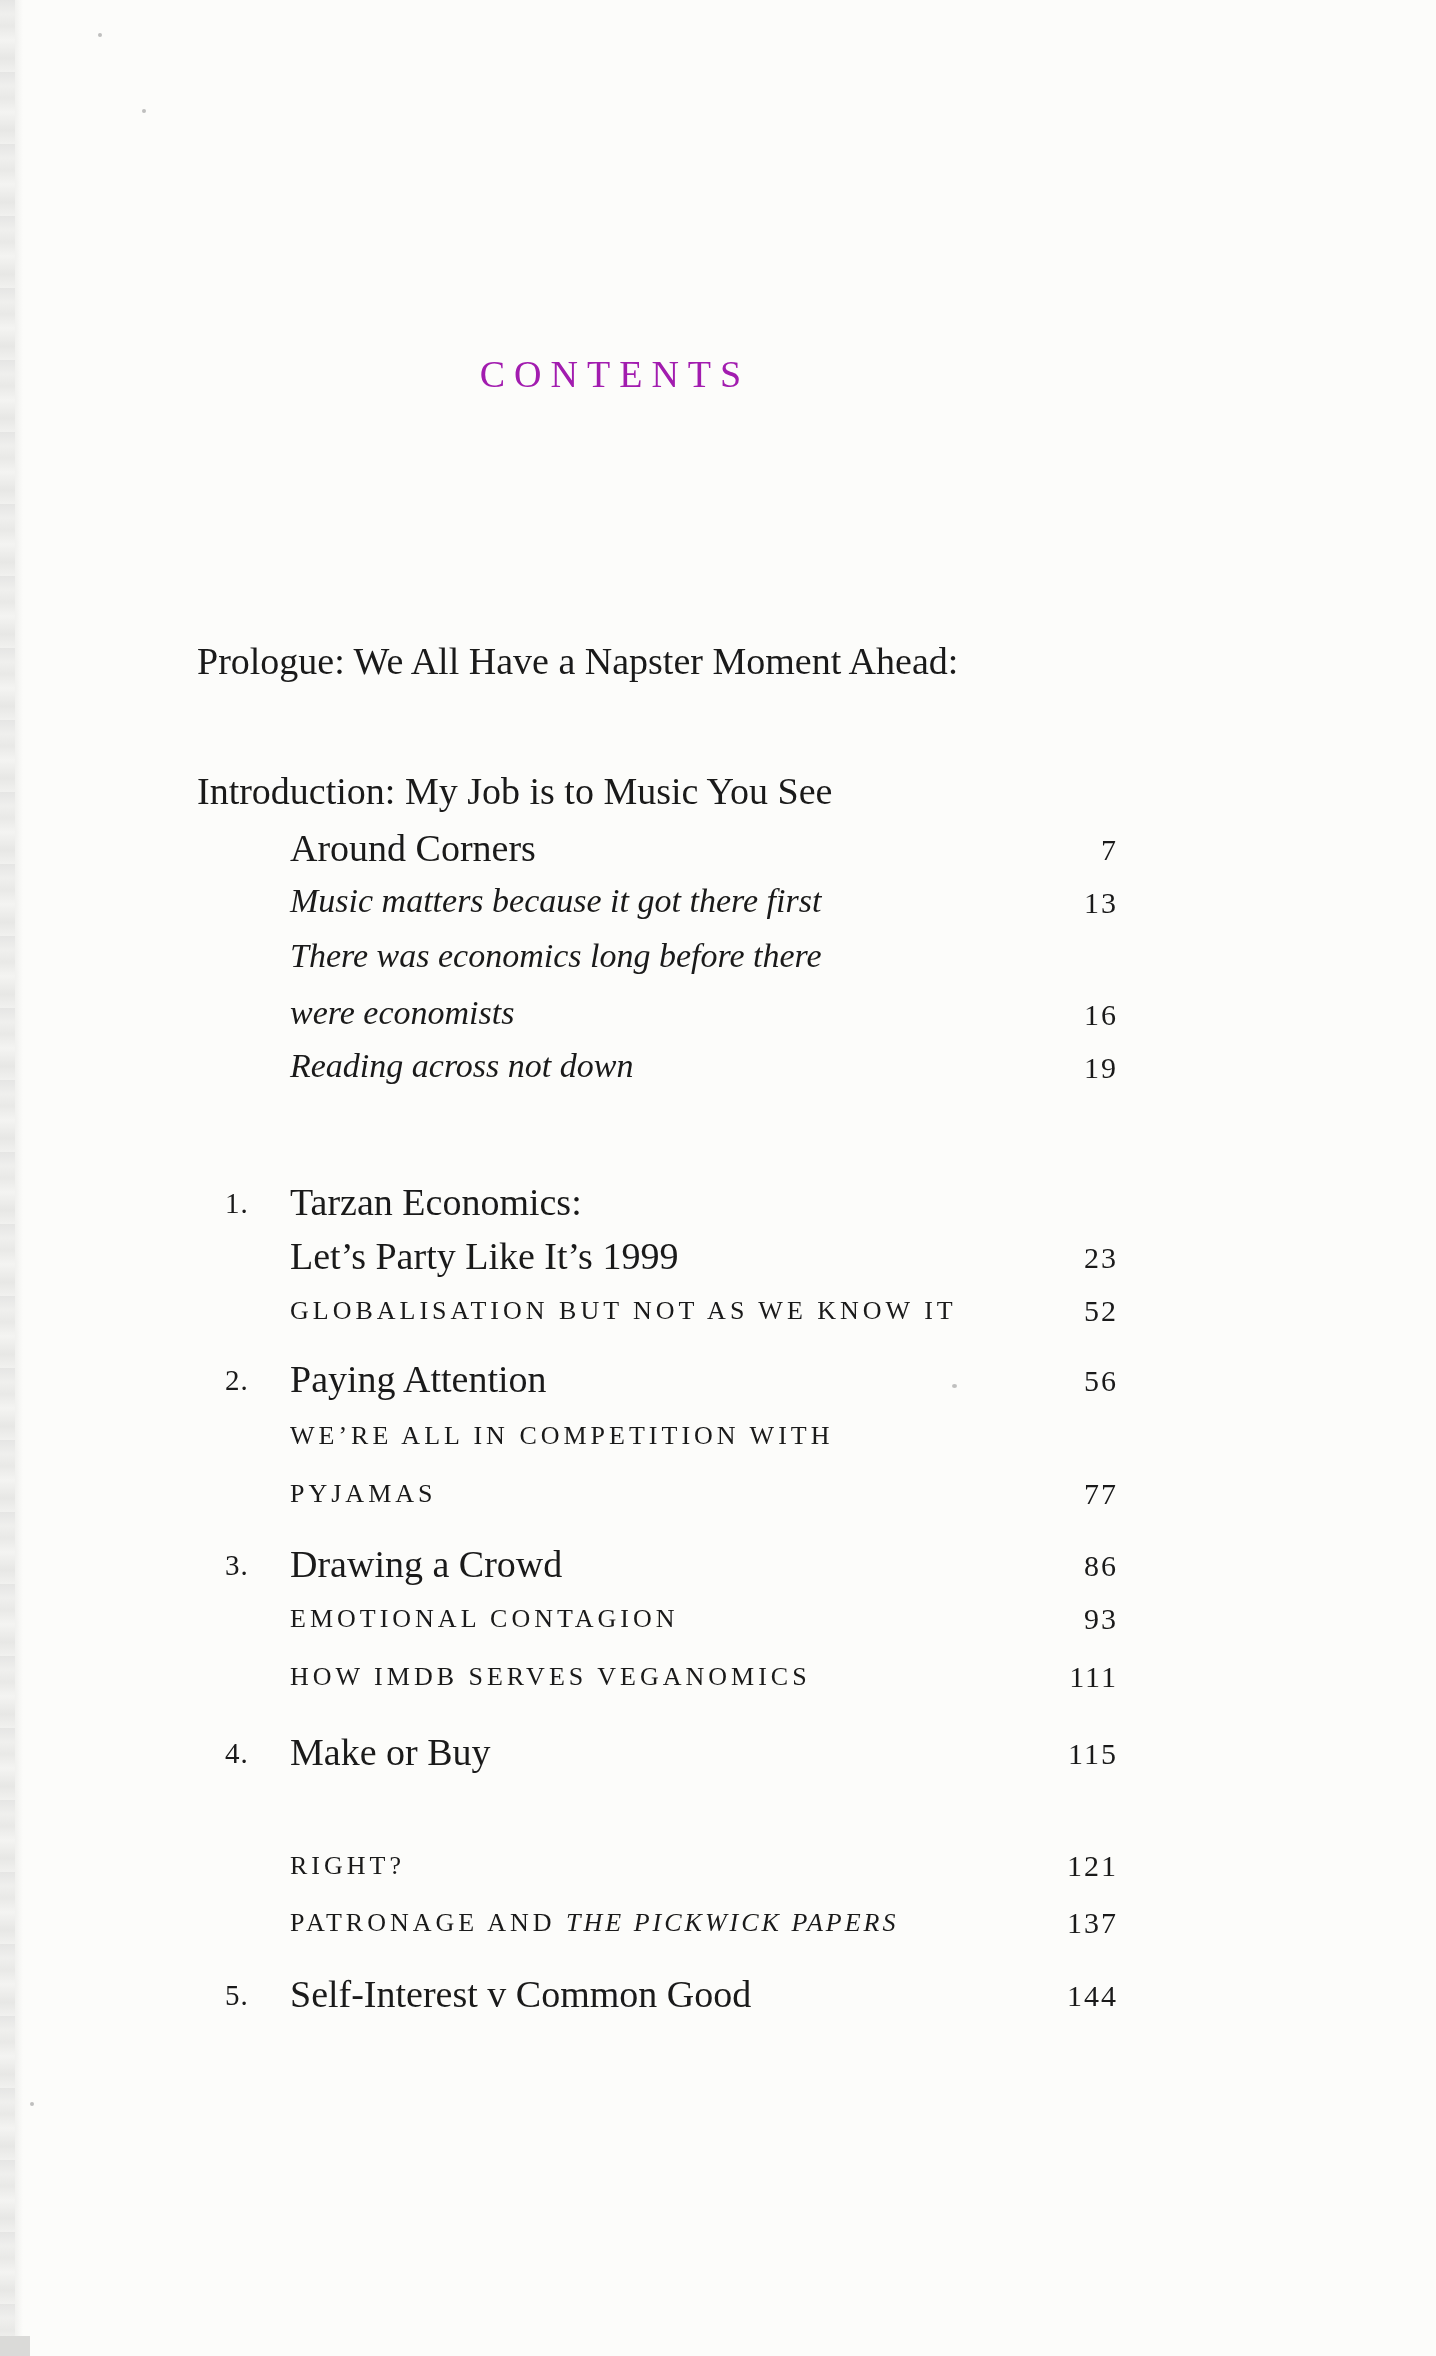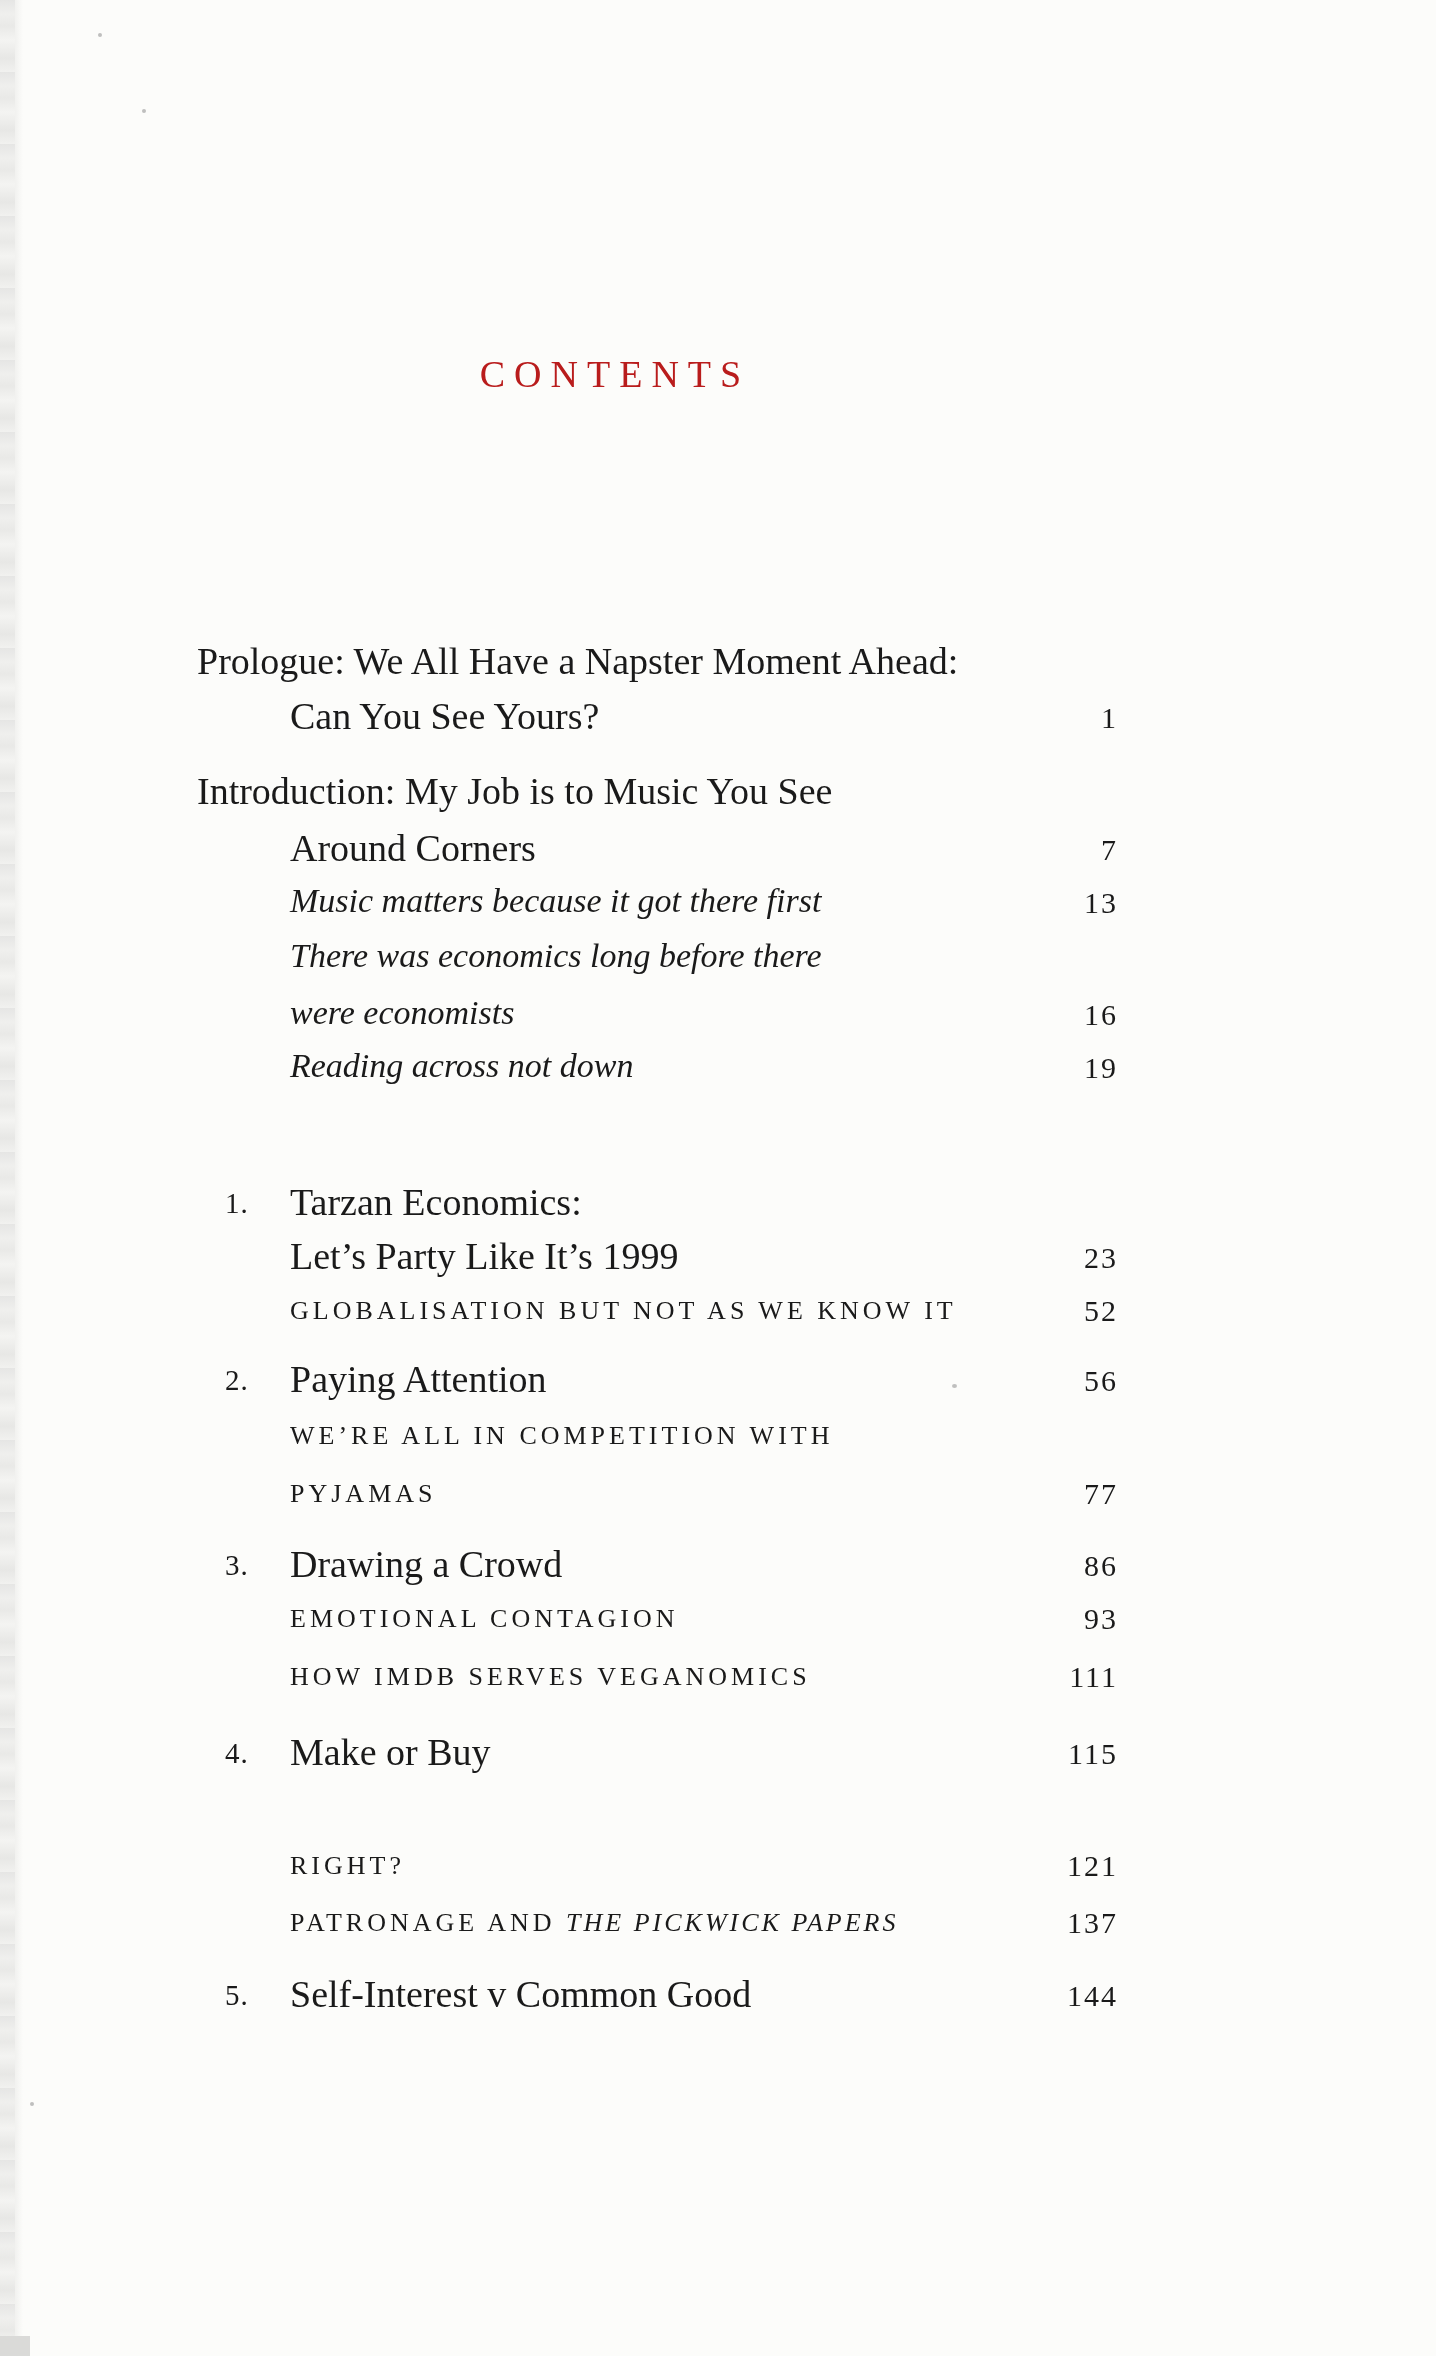--- a/index.html
+++ b/index.html
@@ -48,21 +48,21 @@
     opacity: 0.55;
   }
   .title {
     position: absolute;
     left: 260px;
     width: 710px;
     top: 352px;
     text-align: center;
     font-size: 38px;
     letter-spacing: 9px;
-    color: #b91c1c;
+    color: #a21caf;
     white-space: nowrap;
   }
   .row {
     position: absolute;
     left: 197px;
     width: 921px;
     white-space: nowrap;
   }
   .row.ind {
     left: 290px;
@@ -106,24 +106,20 @@
   <div class="speck" style="left:98px;  top:33px;   width:4px; height:4px;"></div>
   <div class="speck" style="left:142px; top:109px;  width:4px; height:4px;"></div>
   <div class="speck" style="left:952px; top:1384px; width:5px; height:4px;"></div>
   <div class="speck" style="left:30px;  top:2102px; width:4px; height:4px;"></div>
 
   <div class="title">CONTENTS</div>
 
   <div class="row main" style="top:639px">
     <span>Prologue: We All Have a Napster Moment Ahead:</span>
   </div>
-  <div class="row main ind" style="top:694px">
-    <span>Can You See Yours?</span>
-    <span class="pg">1</span>
-  </div>
 
   <div class="row main" style="top:769px">
     <span>Introduction: My Job is to Music You See</span>
   </div>
   <div class="row main ind" style="top:826px">
     <span>Around Corners</span>
     <span class="pg">7</span>
   </div>
 
   <div class="row it ind" style="top:882px">

